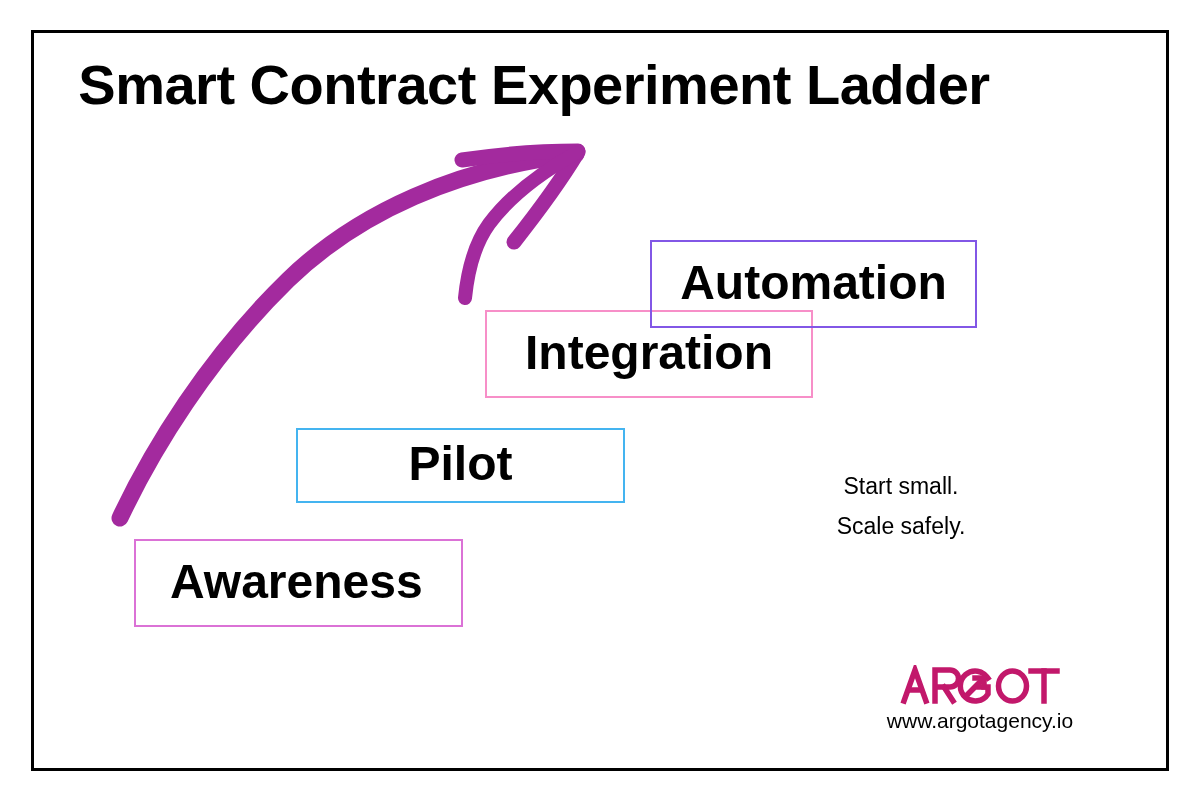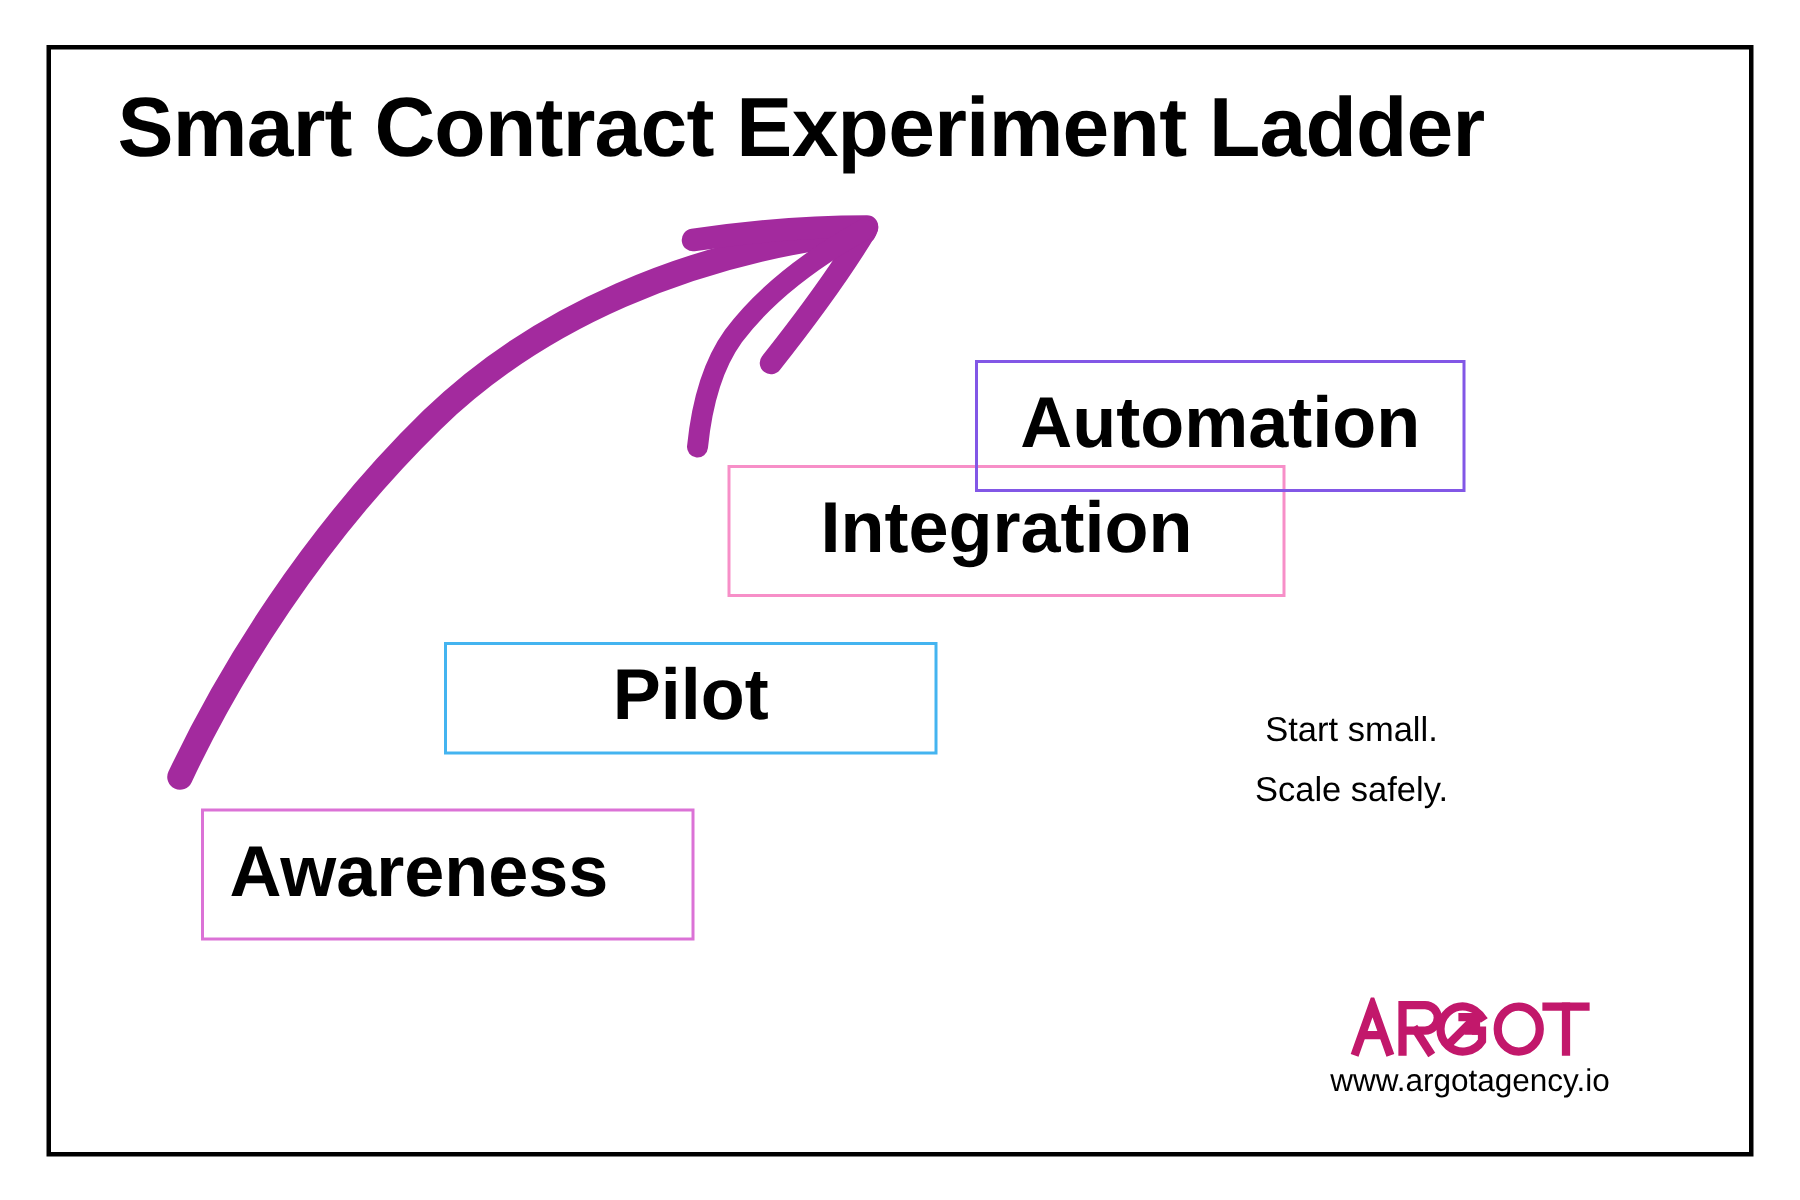--- a/index.html
+++ b/index.html
@@ -74,38 +74,38 @@
 
   #step-automation {
     left: 650px;  top: 192px;  width: 327px; height: 88px;
     border: 2px solid #8257E6;
     justify-content: center;
     margin-top: 48px;
   }
   #step-automation .step-label { font-size: 48px; padding-bottom: 3px; }
 
   #step-integration {
-    left: 485px;  top: 310px;  width: 372px; height: 88px;
+    left: 485px;  top: 310px;  width: 328px; height: 88px;
     border: 2px solid #F78FC8;
     justify-content: center;
   }
   #step-integration .step-label { font-size: 48px; padding-bottom: 3px; }
 
   #step-pilot {
     left: 296px;  top: 428px;  width: 329px; height: 75px;
     border: 2px solid #44B4F0;
     justify-content: center;
   }
   #step-pilot .step-label { font-size: 48px; padding-bottom: 3px; }
 
   #step-awareness {
     left: 134px;  top: 539px;  width: 329px; height: 88px;
     border: 2px solid #DB72D6;
     justify-content: flex-start;
-    padding-left: 17px;
+    padding-left: 34px;
   }
   #step-awareness .step-label { font-size: 48px; padding-bottom: 3px; }
 
   
   #tagline {
     position: absolute;
     left: 770px;
     top: 466px;
     width: 262px;
     text-align: center;

